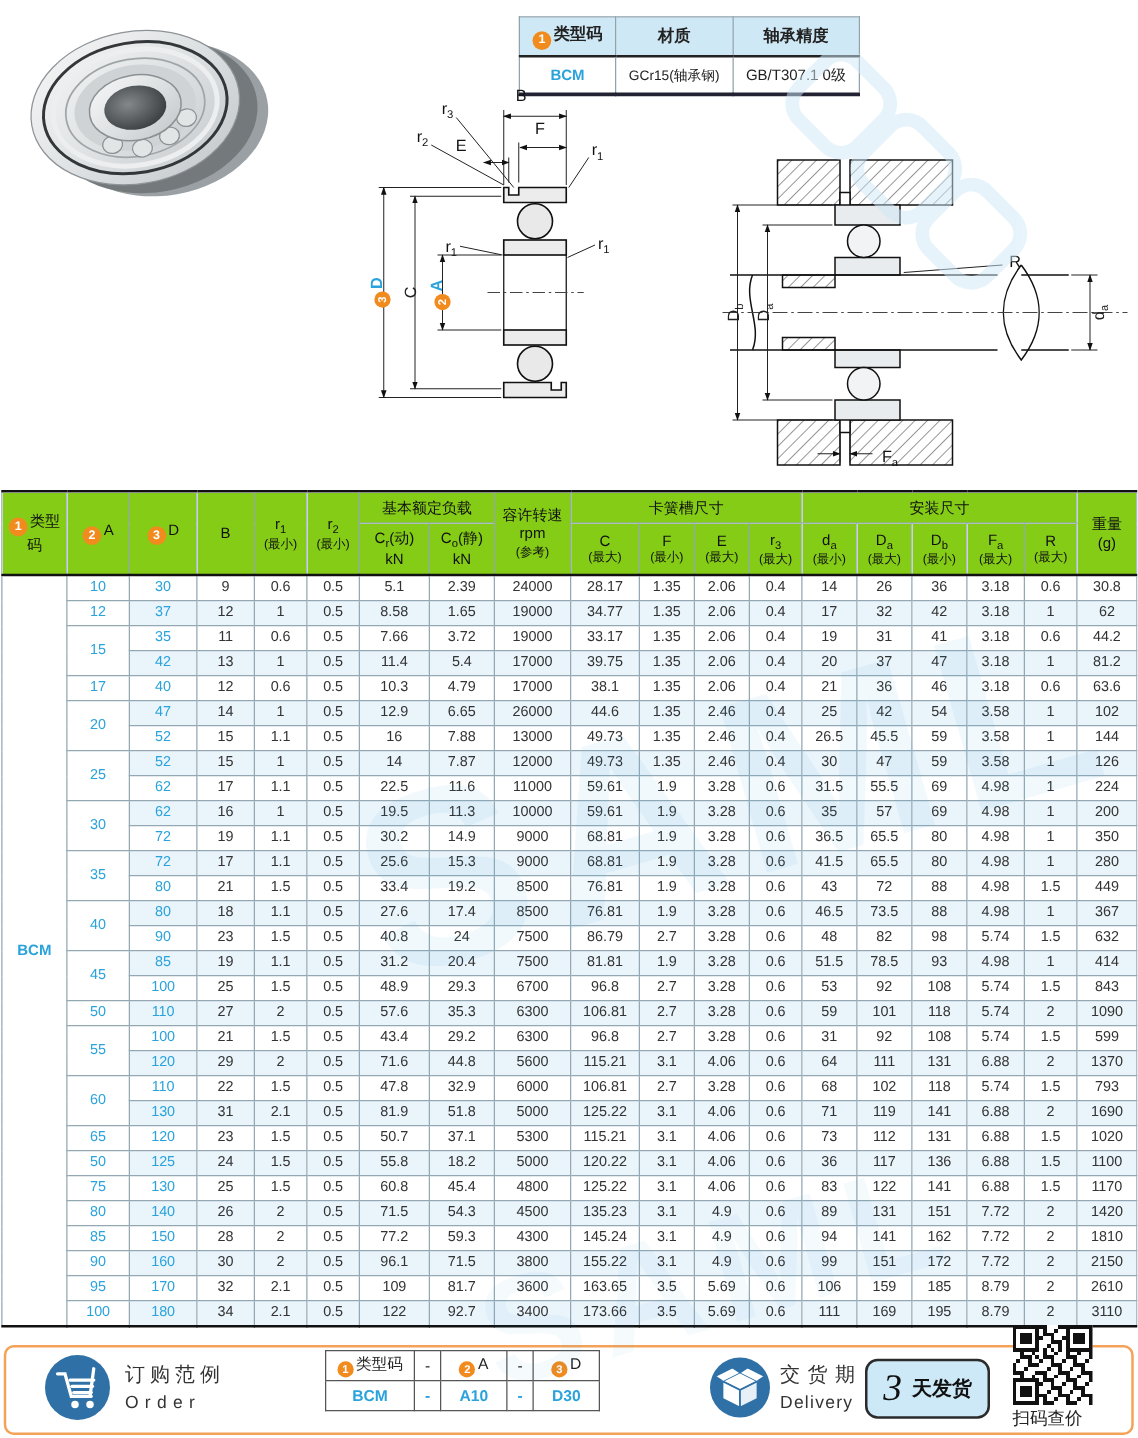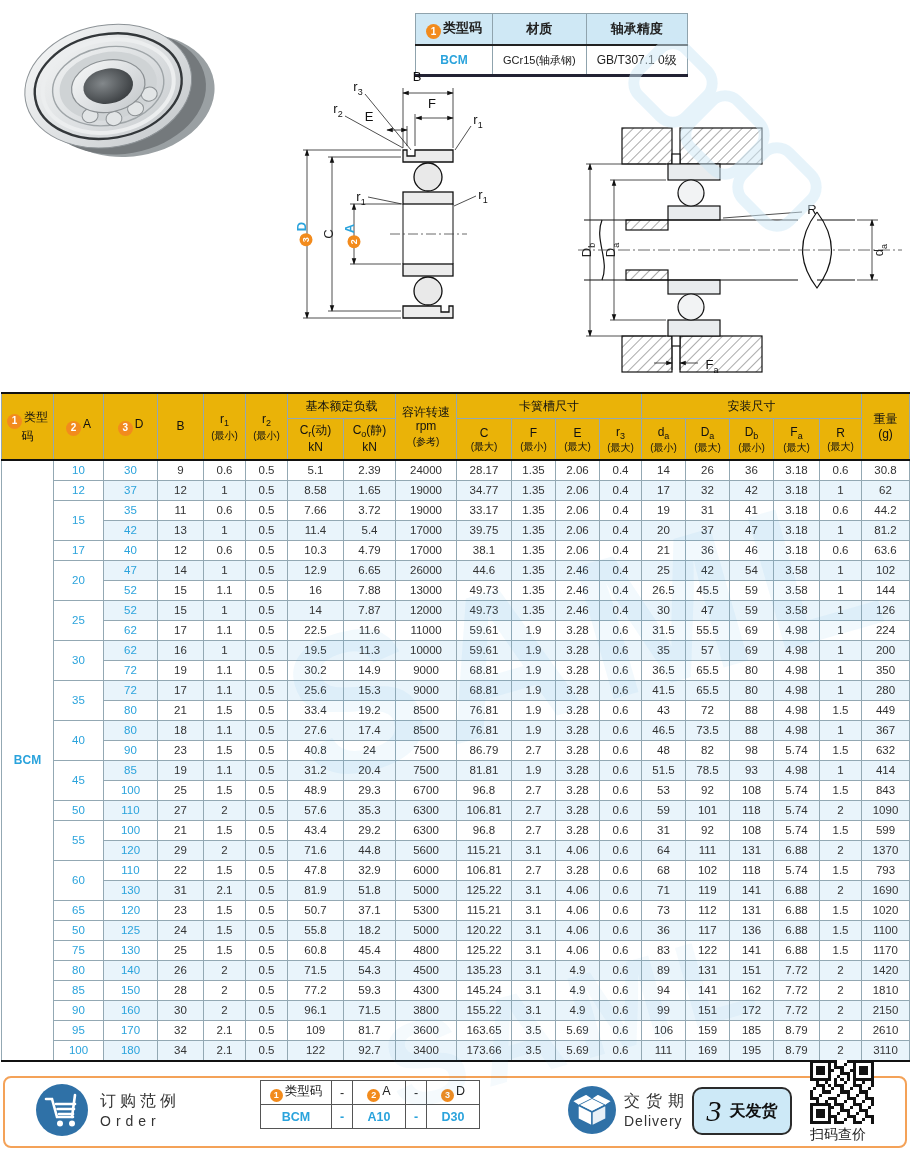--- a/index.html
+++ b/index.html
@@ -22,21 +22,21 @@
   #info-table td.mat{font-size:11px}
 
   
   .dim{position:absolute;font-size:13px;color:#111;transform:translate(-50%,-50%);white-space:nowrap;z-index:3}
   .vdim{position:absolute;font-size:13px;transform:translate(-50%,-50%) rotate(-90deg);white-space:nowrap;z-index:3}
 
   
   #main-table{left:1px;top:392px;width:908px;z-index:2}
   #main-table table{border-collapse:collapse;table-layout:fixed;width:908px}
   #main-table th,#main-table td{border:1px solid #93a8b3;text-align:center;padding:0;overflow:hidden}
-  #main-table thead th{background:#eab308;font-weight:normal;font-size:12px;line-height:1.2;color:#111}
+  #main-table thead th{background:#84cc16;font-weight:normal;font-size:12px;line-height:1.2;color:#111}
   #main-table thead tr:first-child th{border-top:2px solid #111;height:24px}
   #main-table thead tr:last-child th{height:40px}
   #main-table thead{border-bottom:2px solid #111}
   #main-table tbody{border-bottom:2px solid #111}
   #main-table td{font-size:11.5px;height:19px;line-height:19px;color:#333}
   #main-table td.av,#main-table td.dv{color:#2aa3dc}
   #main-table td.alt{background:#e9f4fb}
   #main-table tr.gs td{border-top-color:#66808d}
   #main-table td.type{color:#2aa3dc;font-weight:bold;font-size:12px;background:#fff}
   .note{font-size:10px;line-height:1.1}

